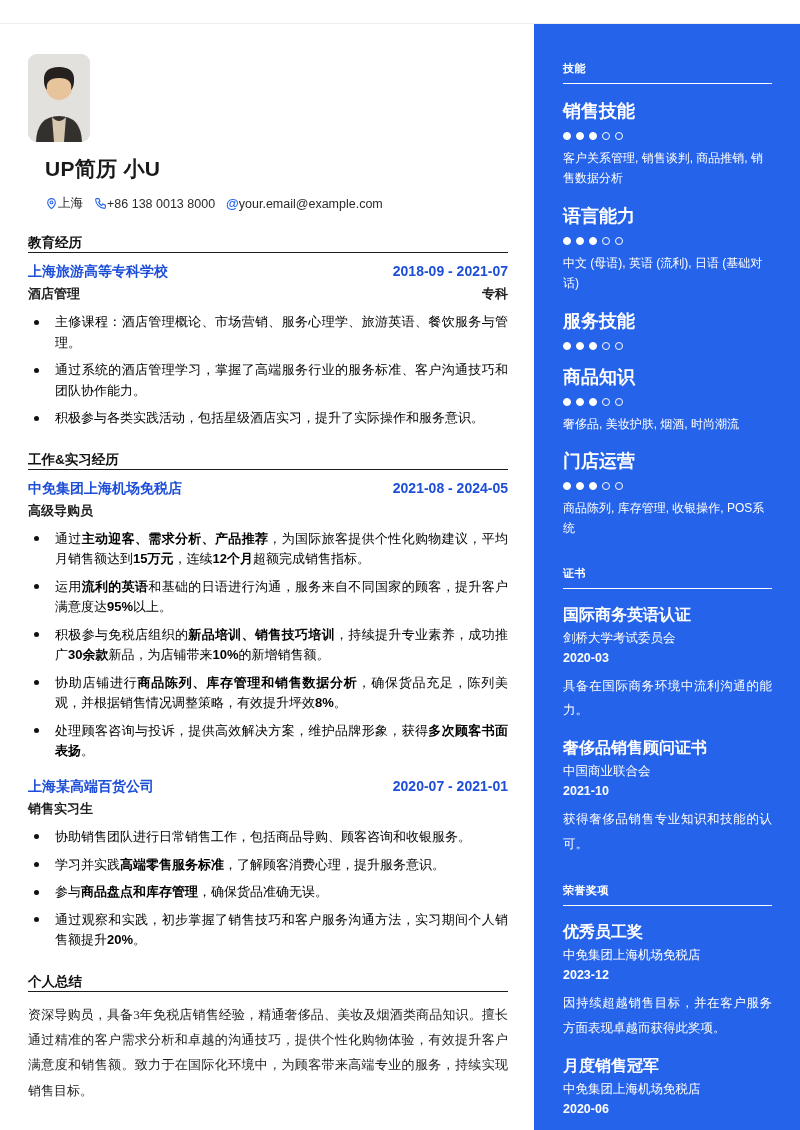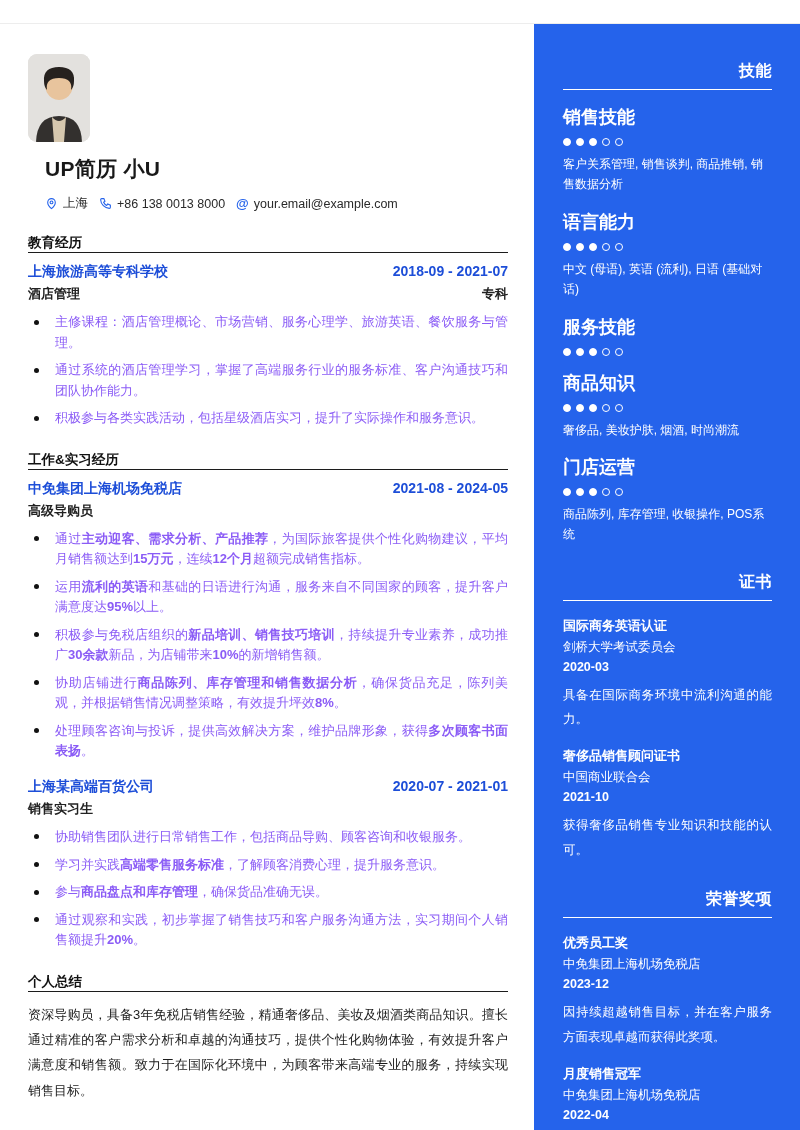--- a/index.html
+++ b/index.html
@@ -17,65 +17,65 @@
   .main-col { width:480px; margin-left:28px; flex:none; }
   .rheader { display:flex; padding-top:30px;flex-direction:column; }
   .photo {
     width:62px; height:88px; border-radius:9px; overflow:hidden; flex:none;
     background:#e3e1de;
   }
   .photo svg { display:block; width:100%; height:100%; }
   .id-block { margin-left:17px; padding-top:13px; }
   .cand-name { margin:0; font-size:21px; font-weight:600; color:#181818; letter-spacing:.3px; }
   .contacts { margin-top:12px; display:flex; align-items:center; gap:11px; font-size:12.5px; color:#2a2a2a; white-space:nowrap; }
-  .contact { display:inline-flex; align-items:center; gap:5px; }
+  .contact { display:inline-flex; align-items:center; }
   .contact svg { width:13px; height:13px; flex:none; }
   .at-glyph { color:#2563eb; font-weight:700; font-size:13px; line-height:1; }
 
   .sec-title {
     font-size:13.5px; font-weight:700; color:#111;
     border-bottom:1.5px solid #1c1c1c;
     margin:22px 0 4px;
   }
   .entry { margin-top:10px; }
   .entry + .entry { margin-top:16px; }
   .entry-head { display:flex; justify-content:space-between; align-items:baseline; font-size:14px; font-weight:700; color:#1d4ed8; }
   .entry-sub { display:flex; justify-content:space-between; font-size:13px; color:#222; margin-top:4px;font-weight:bold; }
   ul.bullets { margin:9px 0 0; padding:0; list-style:none; }
   ul.bullets li {
     position:relative; padding-left:27px;
-    font-size:13px; line-height:1.58; margin-bottom:7px; color:#8b5cf6;
+    font-size:13px; line-height:1.58; margin-bottom:7px; color:#000000;
     text-align:justify;
   }
   ul.bullets li::before {
     content:""; position:absolute; left:6px; top:7.5px;
     width:5px; height:5px; border-radius:50%; background:#121212;
   }
-  .summary-text { font-size:13px; line-height:1.95; margin:10px 0 0; text-align:justify; color:#1c1c1c; }
+  .summary-text { font-size:13px; line-height:1.95; margin:10px 0 0; text-align:justify; color:#1c1c1c;font-family:Liberation Serif, serif; }
 
   
   .sidebar {
     width:267px; margin-left:26px; flex:none;
     background:#2563eb; color:#ffffff;
     min-height:944px;
     padding:37px 29px 40px;
   }
   .side-title {
-    font-size:16px; font-weight:700; color:#fff; margin:0 0 2px;
-    border-bottom:1.5px solid #ffffff; padding-bottom:7px; letter-spacing:.5px;text-align:right;
+    font-size:11px; font-weight:700; color:#fff; margin:0 0 2px;
+    border-bottom:1.5px solid #ffffff; padding-bottom:7px; letter-spacing:.5px;
   }
   .side-section + .side-section { margin-top:27px; }
   .skill { margin-top:15px; }
   .skill-name { font-size:18px; font-weight:700; }
   .dots { display:flex; gap:5px; margin:9px 0 8px; }
   .dot { width:8px; height:8px; border-radius:50%; border:1.5px solid #fff; }
   .dot.filled { background:#fff; }
   .skill-detail { margin:0; font-size:12px; line-height:1.7; }
   .cred { margin-top:16px; }
-  .cred-name { font-size:13px; font-weight:700; }
+  .cred-name { font-size:16px; font-weight:700; }
   .cred-issuer { font-size:12.5px; margin-top:4px; }
   .cred-date { font-size:12.5px; font-weight:700; margin-top:4px; }
   .cred-desc { font-size:12.5px; line-height:1.95; margin-top:9px; text-align:justify; }
 </style>
 </head>
 <body>
 
 <div class="paper">
 
   <div class="main-col">
@@ -264,19 +264,19 @@
       <div id="awards-list">
           <div class="cred">
             <div class="cred-name">优秀员工奖</div>
             <div class="cred-issuer">中免集团上海机场免税店</div>
             <div class="cred-date">2023-12</div>
             <div class="cred-desc">因持续超越销售目标，并在客户服务方面表现卓越而获得此奖项。</div>
           </div>
           <div class="cred">
             <div class="cred-name">月度销售冠军</div>
             <div class="cred-issuer">中免集团上海机场免税店</div>
-            <div class="cred-date">2022-04</div>
+            <div class="cred-date">2020-06</div>
           </div>
         </div>
     </section>
 
   </aside>
 </div>
 
 </body></html>

